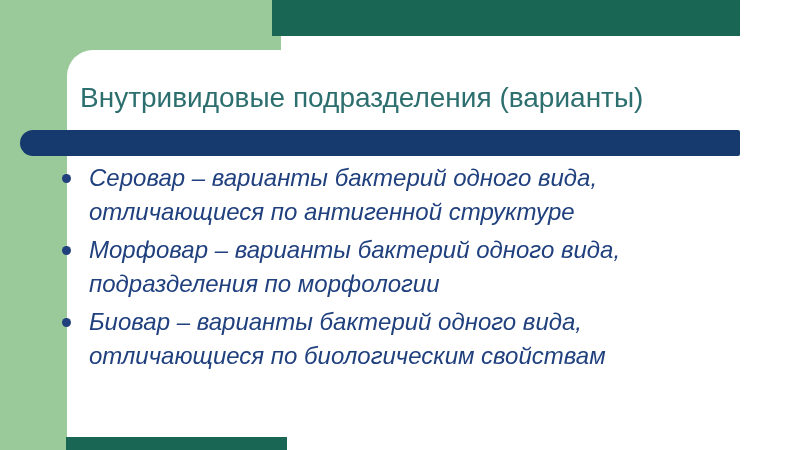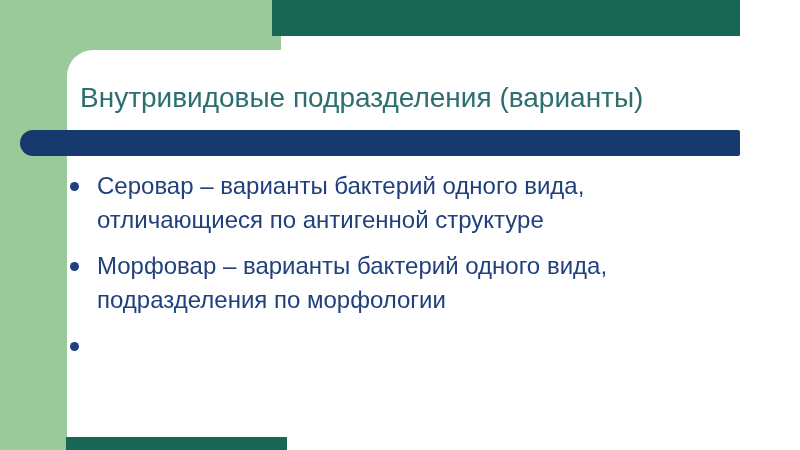--- a/index.html
+++ b/index.html
@@ -55,21 +55,22 @@
   }
   .bullet-list{
     position:absolute;left:52px;top:157px;width:692px;
     margin:0;padding:0;list-style:none;
     font-size:24px;line-height:34px;
     color:var(--text-navy);
   }
   .bullet-item{
     position:relative;
     padding-left:33px;
-    margin:12px;
+    margin:4px;
+    font-style:italic;
   }
   .bullet-dot{
     position:absolute;left:6px;top:13px;
     width:9px;height:9px;border-radius:50%;
     background:var(--text-navy);
   }
 </style>
 </head>
 <body>
 
@@ -91,16 +92,17 @@
     <li class="bullet-item">
       <span class="bullet-dot"></span>
       <span>Серовар – варианты бактерий одного вида, отличающиеся по антигенной структуре</span>
     </li>
     <li class="bullet-item">
       <span class="bullet-dot"></span>
       <span>Морфовар – варианты бактерий одного вида, подразделения по морфологии</span>
     </li>
     <li class="bullet-item">
       <span class="bullet-dot"></span>
+      <span>Биовар – варианты бактерий одного вида, отличающиеся по биологическим свойствам</span>
     </li>
   </ul>
 
 </div>
 
 </body></html>

